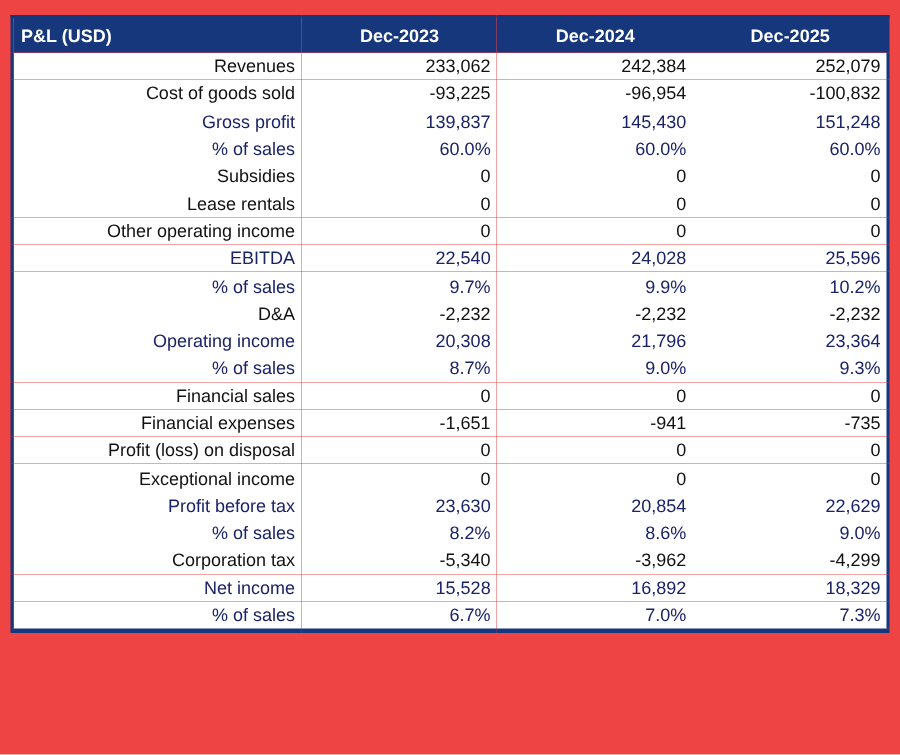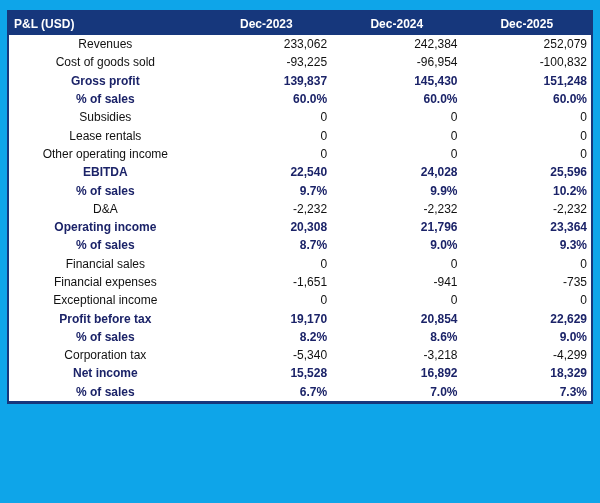--- a/index.html
+++ b/index.html
@@ -8,21 +8,21 @@
     background: #ffffff;
     width: 600px;
     height: 503px;
     font-family: "Liberation Sans", sans-serif;
     -webkit-font-smoothing: antialiased;
   }
   .page {
     width: 600px;
     height: 503px;
     position: relative;
-    background: #0ea5e9;
+    background: #ef4444;
     overflow: hidden;
   }
   .table-wrap {
     position: absolute;
     left: 7px;
     top: 10px;
     width: 586px;
   }
   table.pnl {
     border-collapse: collapse;
@@ -48,24 +48,24 @@
   tbody td {
     font-size: 12px;
     height: 18.3px;
     padding: 0 4px 0 5px;
     color: #111111;
     white-space: nowrap;
     overflow: hidden;
     background: #ffffff;
     vertical-align: middle;
   }
-  tbody td.label { text-align: center; }
+  tbody td.label { text-align: right; }
   tbody td.num   { text-align: right; }
   tbody tr.emphasis td {
-    font-weight: 700;
+    font-weight: 400;
     color: #1b2368;
   }
 </style>
 </head>
 <body>
 
 <div class="page">
   <div class="table-wrap">
     <table class="pnl">
       <colgroup>
@@ -161,41 +161,47 @@
             <td class="num">0</td>
             <td class="num">0</td>
           </tr>
           <tr>
             <td class="label">Financial expenses</td>
             <td class="num">-1,651</td>
             <td class="num">-941</td>
             <td class="num">-735</td>
           </tr>
           <tr>
+            <td class="label">Profit (loss) on disposal</td>
+            <td class="num">0</td>
+            <td class="num">0</td>
+            <td class="num">0</td>
+          </tr>
+          <tr>
             <td class="label">Exceptional income</td>
             <td class="num">0</td>
             <td class="num">0</td>
             <td class="num">0</td>
           </tr>
           <tr class="emphasis">
             <td class="label">Profit before tax</td>
-            <td class="num">19,170</td>
+            <td class="num">23,630</td>
             <td class="num">20,854</td>
             <td class="num">22,629</td>
           </tr>
           <tr class="emphasis">
             <td class="label">% of sales</td>
             <td class="num">8.2%</td>
             <td class="num">8.6%</td>
             <td class="num">9.0%</td>
           </tr>
           <tr>
             <td class="label">Corporation tax</td>
             <td class="num">-5,340</td>
-            <td class="num">-3,218</td>
+            <td class="num">-3,962</td>
             <td class="num">-4,299</td>
           </tr>
           <tr class="emphasis">
             <td class="label">Net income</td>
             <td class="num">15,528</td>
             <td class="num">16,892</td>
             <td class="num">18,329</td>
           </tr>
           <tr class="emphasis">
             <td class="label">% of sales</td>

